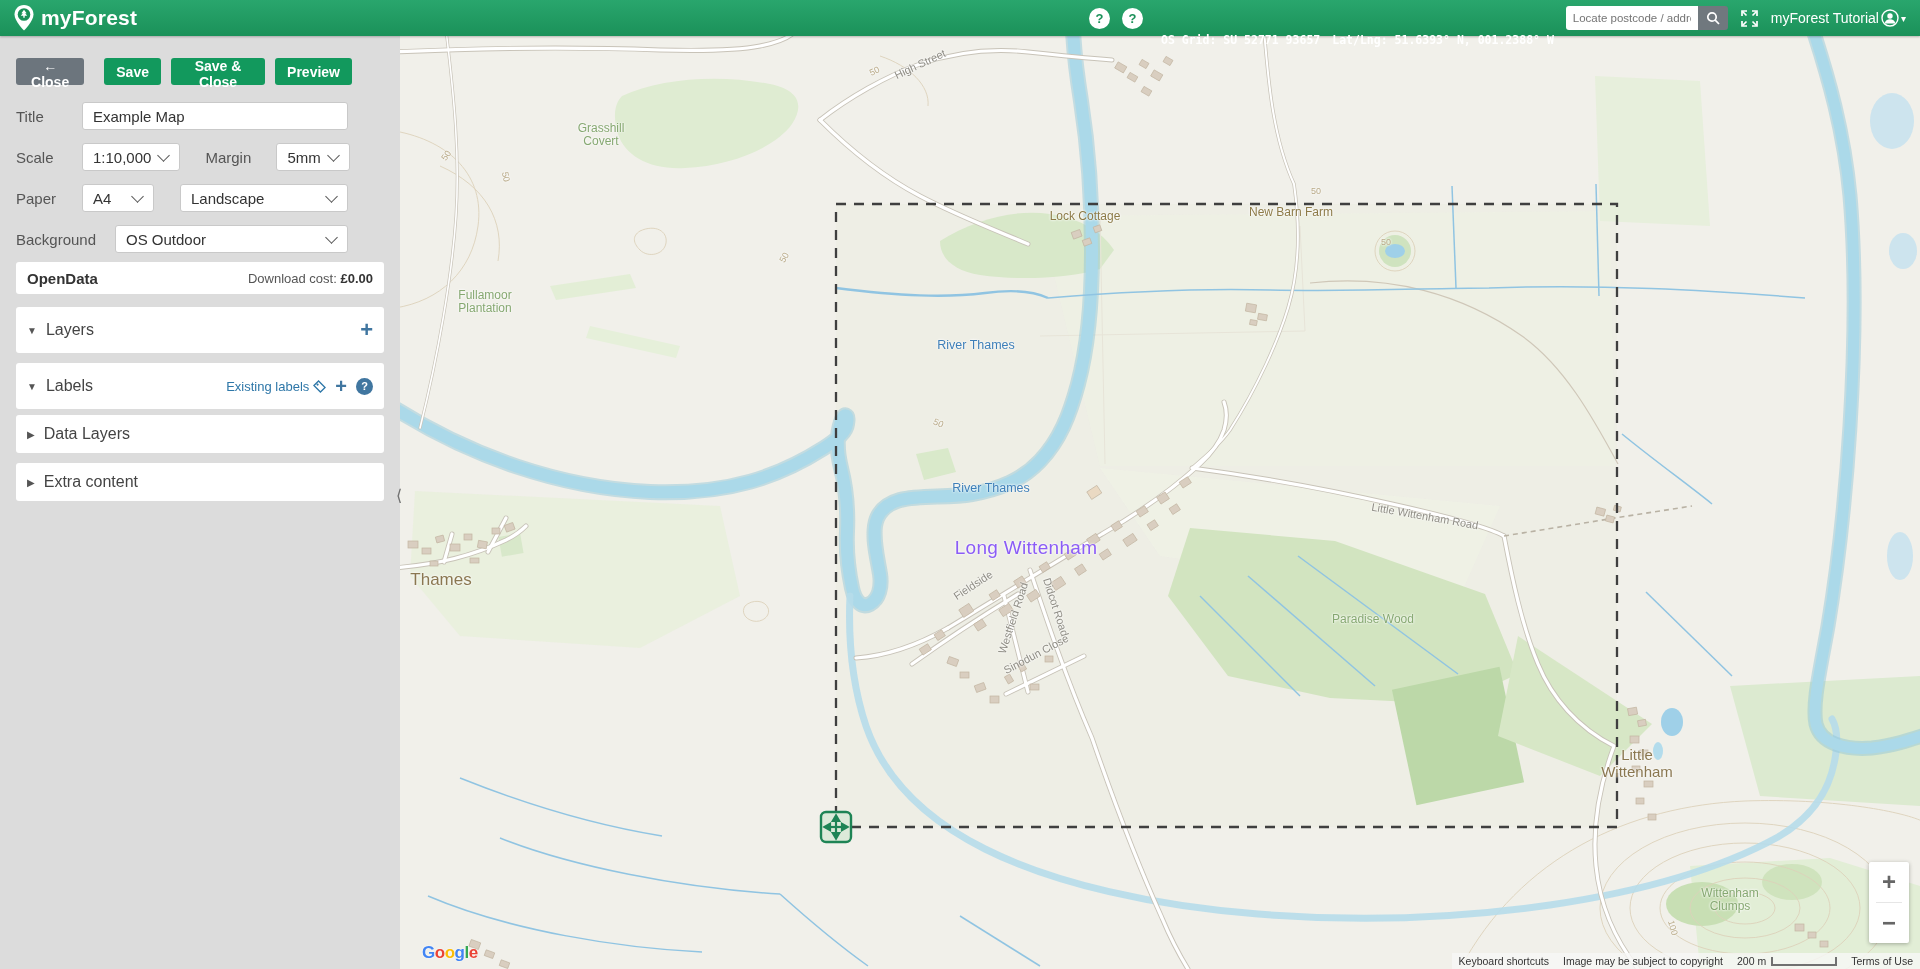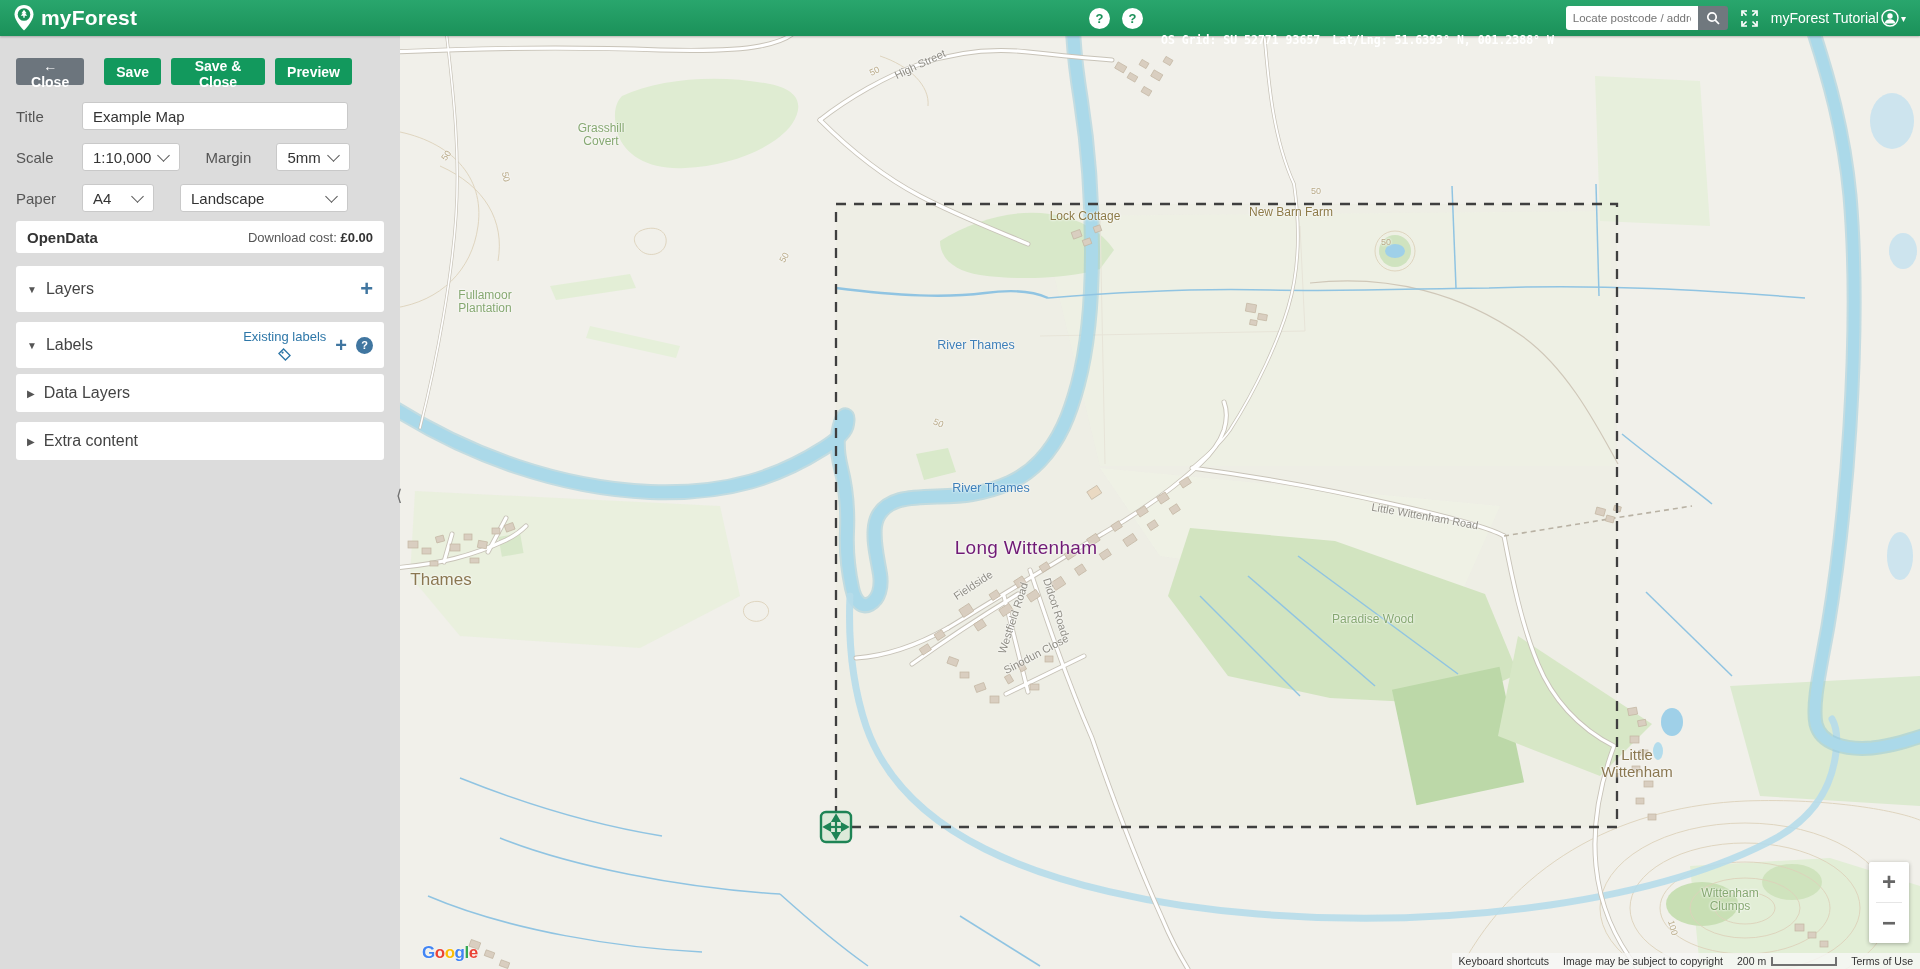--- a/index.html
+++ b/index.html
@@ -44,33 +44,33 @@
   .panel{background:#fff;border-radius:3px;margin:0 16px;display:flex;align-items:center;
     padding:0 11px;box-sizing:border-box;width:368px;}
   .opendata{height:32px;margin-top:9px;justify-content:space-between;font-size:13px;color:#555;}
   .opendata .od-name{font-size:15px;font-weight:bold;color:#333;}
   .sect{height:46px;margin-top:13px;}
   .sect-sm{height:38px;margin-top:10px;}
   .tri{font-size:10px;color:#555;margin-right:9px;}
   .sect-title{font-size:16px;color:#444;}
   .plus{color:#4076a0;font-size:22px;font-weight:bold;line-height:1;cursor:pointer;}
   .labels-right{margin-left:auto;display:flex;align-items:center;gap:9px;}
-  .bluelink{color:#2e77a8;font-size:13px;cursor:pointer;display:flex;align-items:center;gap:4px;flex-direction:column;}
+  .bluelink{color:#2e77a8;font-size:13px;cursor:pointer;display:flex;align-items:center;gap:4px;}
   .qcircle{width:17px;height:17px;border-radius:50%;background:#4076a0;color:#fff;font-size:11px;
     font-weight:bold;display:flex;align-items:center;justify-content:center;cursor:pointer;}
   .collapse-chev{position:absolute;left:396px;top:486px;color:#6f6f6f;font-size:16px;z-index:45;cursor:pointer;}
 
   
   .map{position:absolute;left:400px;top:36px;width:1520px;height:933px;background:#f1f0ea;overflow:hidden;}
   .map svg.art{position:absolute;left:0;top:0;}
   .mlab{position:absolute;transform:translate(-50%,-50%);white-space:pre-line;text-align:center;
     line-height:1.1;text-shadow:0 0 2px #fff,0 0 3px #fff;pointer-events:none;}
   .wood{color:#86a871;font-size:12px;}
   .water{color:#3e7fb8;font-size:12.5px;}
-  .town{color:#701a75;font-size:19px;letter-spacing:.3px;}
+  .town{color:#8b5cf6;font-size:19px;letter-spacing:.3px;}
   .town2{color:#8a7750;font-size:15px;}
   .town3{color:#8a7750;font-size:17px;}
   .place{color:#8d7b48;font-size:12px;}
   .road{color:#8f8d85;font-size:11px;}
   .contour{color:#b9aa88;font-size:9px;}
 
   .zoomctl{position:absolute;right:11px;bottom:26px;width:40px;height:81px;background:#fff;
     border-radius:2px;box-shadow:0 1px 4px rgba(0,0,0,.3);display:flex;flex-direction:column;z-index:30;}
   .zbtn{flex:1;display:flex;align-items:center;justify-content:center;font-size:24px;font-weight:bold;
     color:#666;cursor:pointer;}
@@ -169,20 +169,27 @@
       <span class="select" style="width:72px">
         <span>A4</span>
           <span class="chev"></span>
       </span>
       <span class="select" style="flex:1;margin-left:26px">
         <span>Landscape</span>
           <span class="chev"></span>
       </span>
     </div>
 
+    <div class="row">
+      <span class="lbl-bg">Background</span>
+      <span class="select" style="flex:1;margin-left:16px">
+        <span>OS Outdoor</span>
+          <span class="chev"></span>
+      </span>
+    </div>
 
     <div class="panel opendata">
       <span class="od-name">OpenData</span>
       <span>
         <span>Download cost:</span>
         <b style="color:#333">£0.00</b>
       </span>
     </div>
 
     <div class="panel sect">

